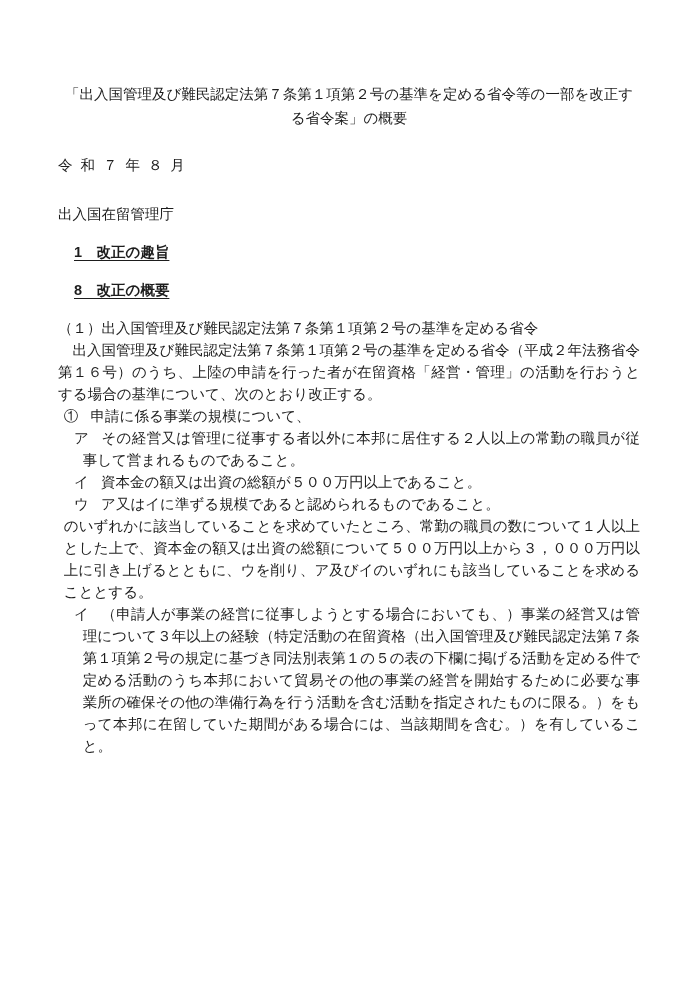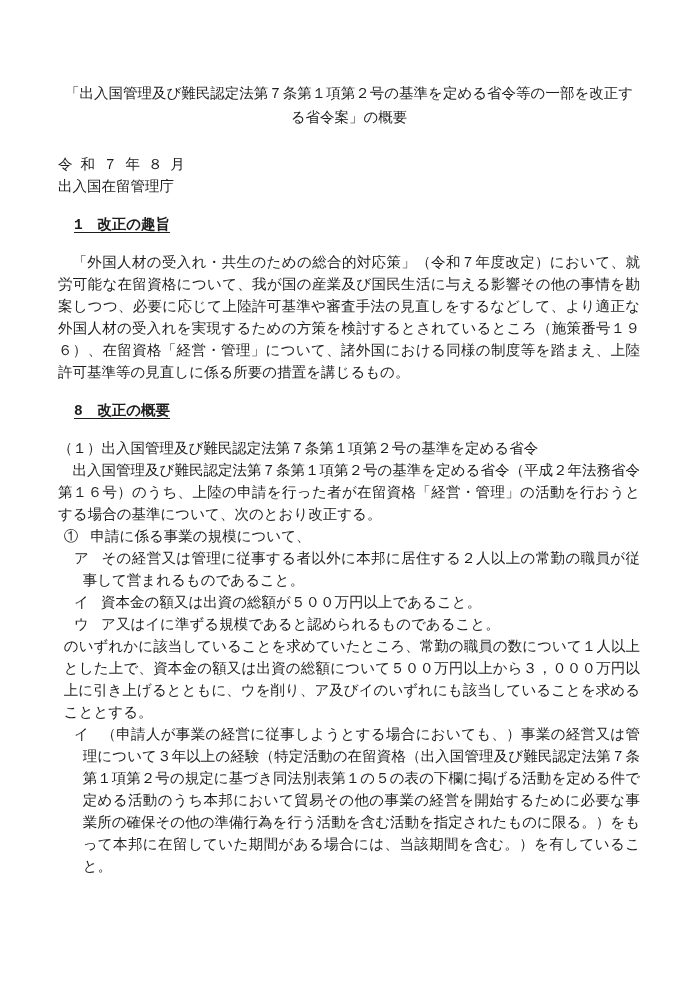--- a/index.html
+++ b/index.html
@@ -7,21 +7,21 @@
     padding: 0;
     background: #ffffff;
   }
   .page {
     position: relative;
     width: 700px;
     height: 991px;
     box-sizing: border-box;
     background: #ffffff;
     color: #1d1d1d;
-    font-family: Liberation Mono, monospace;
+    font-family: Liberation Sans, sans-serif;
     font-size: 14.5px;
     line-height: 22px;
     padding: 82px 60px 40px 58px;
     overflow: hidden;
   }
   .title {
     text-align: center;
     margin: 0 auto 24px auto;
     line-height: 24px;
   }
@@ -29,20 +29,21 @@
     text-align: left;
     margin: 0 0 0 0;
   }
   .byline .date {
     display: block;
     letter-spacing: 0.55em;
     margin-right: -0.55em;
   }
   .byline .agency {
     display: block;
+    margin-top: 27px;
   }
   .sec-heading {
     font-weight: 700;
     text-decoration: underline;
     text-underline-offset: 3px;
     margin: 16px;
   }
   p {
     margin: 0;
     text-align: justify;
@@ -80,21 +81,20 @@
 <div class="page">
 
   <div class="title">「出入国管理及び難民認定法第７条第１項第２号の基準を定める省令等の一部を改正する省令案」の概要</div>
 
   <div class="byline">
     <span class="date">令和７年８月</span>
     <span class="agency">出入国在留管理庁</span>
   </div>
 
   <div class="sec-heading">1　改正の趣旨</div>
-  <p class="para-indent">「外国人材の受入れ・共生のための総合的対応策」（令和７年度改定）において、就労可能な在留資格について、我が国の産業及び国民生活に与える影響その他の事情を勘案しつつ、必要に応じて上陸許可基準や審査手法の見直しをするなどして、より適正な外国人材の受入れを実現するための方策を検討するとされているところ（施策番号１９６）、在留資格「経営・管理」について、諸外国における同様の制度等を踏まえ、上陸許可基準等の見直しに係る所要の措置を講じるもの。</p>
 
   <div class="sec-heading">8　改正の概要</div>
 
   <p class="kakko-line">（１）出入国管理及び難民認定法第７条第１項第２号の基準を定める省令</p>
   <p class="para-indent">出入国管理及び難民認定法第７条第１項第２号の基準を定める省令（平成２年法務省令第１６号）のうち、上陸の申請を行った者が在留資格「経営・管理」の活動を行おうとする場合の基準について、次のとおり改正する。</p>
 
   <p class="circ-item"><span class="marker">①</span><span>申請に係る事業の規模について、</span></p>
 
   <p class="sub-item"><span class="marker">ア</span><span>その経営又は管理に従事する者以外に本邦に居住する２人以上の常勤の職員が従事して営まれるものであること。</span></p>
 

